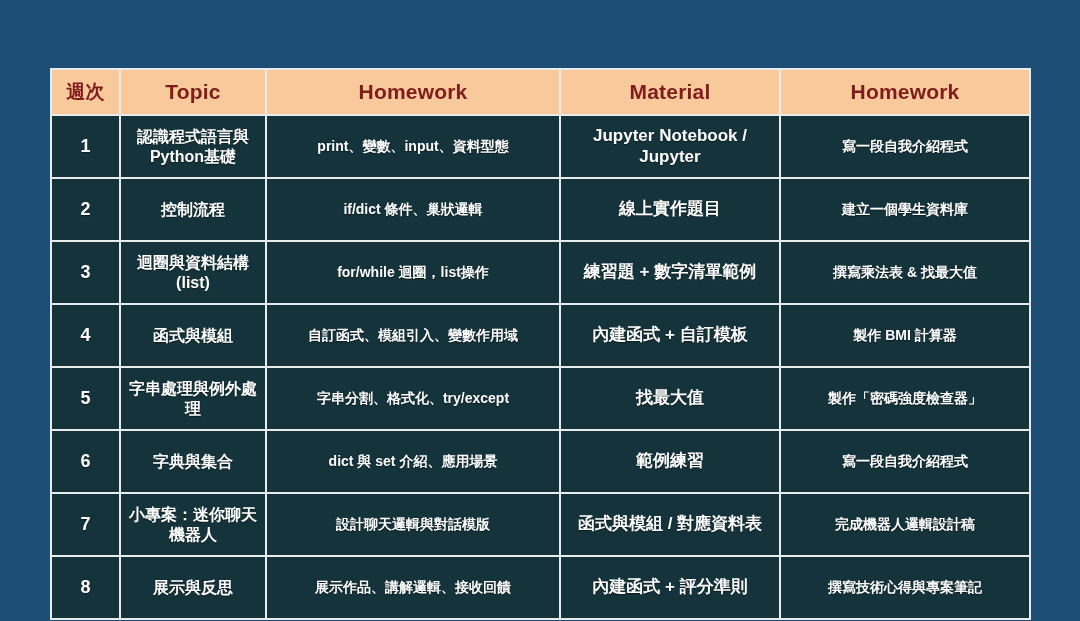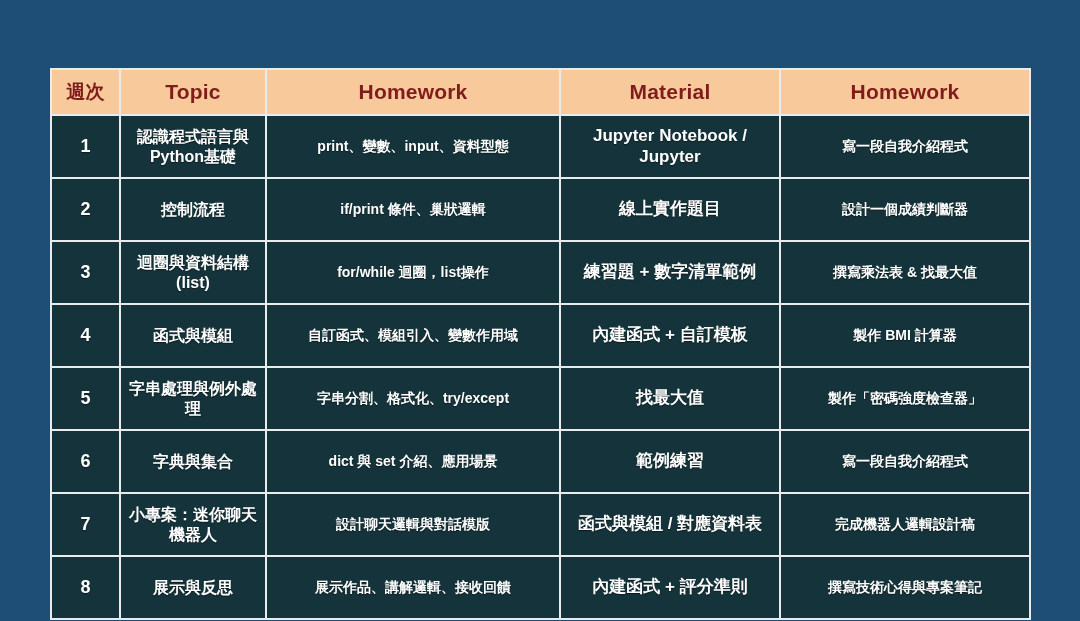--- a/index.html
+++ b/index.html
@@ -109,23 +109,23 @@
         <tr>
           <td class="week-cell">1</td>
           <td class="topic-cell">認識程式語言與Python基礎</td>
           <td class="contents-cell">print、變數、input、資料型態</td>
           <td class="material-cell">Jupyter Notebook / Jupyter</td>
           <td class="homework-cell">寫一段自我介紹程式</td>
         </tr>
         <tr>
           <td class="week-cell">2</td>
           <td class="topic-cell">控制流程</td>
-          <td class="contents-cell">if/print 條件、巢狀邏輯</td>
+          <td class="contents-cell">if/dict 條件、巢狀邏輯</td>
           <td class="material-cell">線上實作題目</td>
-          <td class="homework-cell">設計一個成績判斷器</td>
+          <td class="homework-cell">建立一個學生資料庫</td>
         </tr>
         <tr>
           <td class="week-cell">3</td>
           <td class="topic-cell">迴圈與資料結構(list)</td>
           <td class="contents-cell">for/while 迴圈，list操作</td>
           <td class="material-cell">練習題 + 數字清單範例</td>
           <td class="homework-cell">撰寫乘法表 &amp; 找最大值</td>
         </tr>
         <tr>
           <td class="week-cell">4</td>

